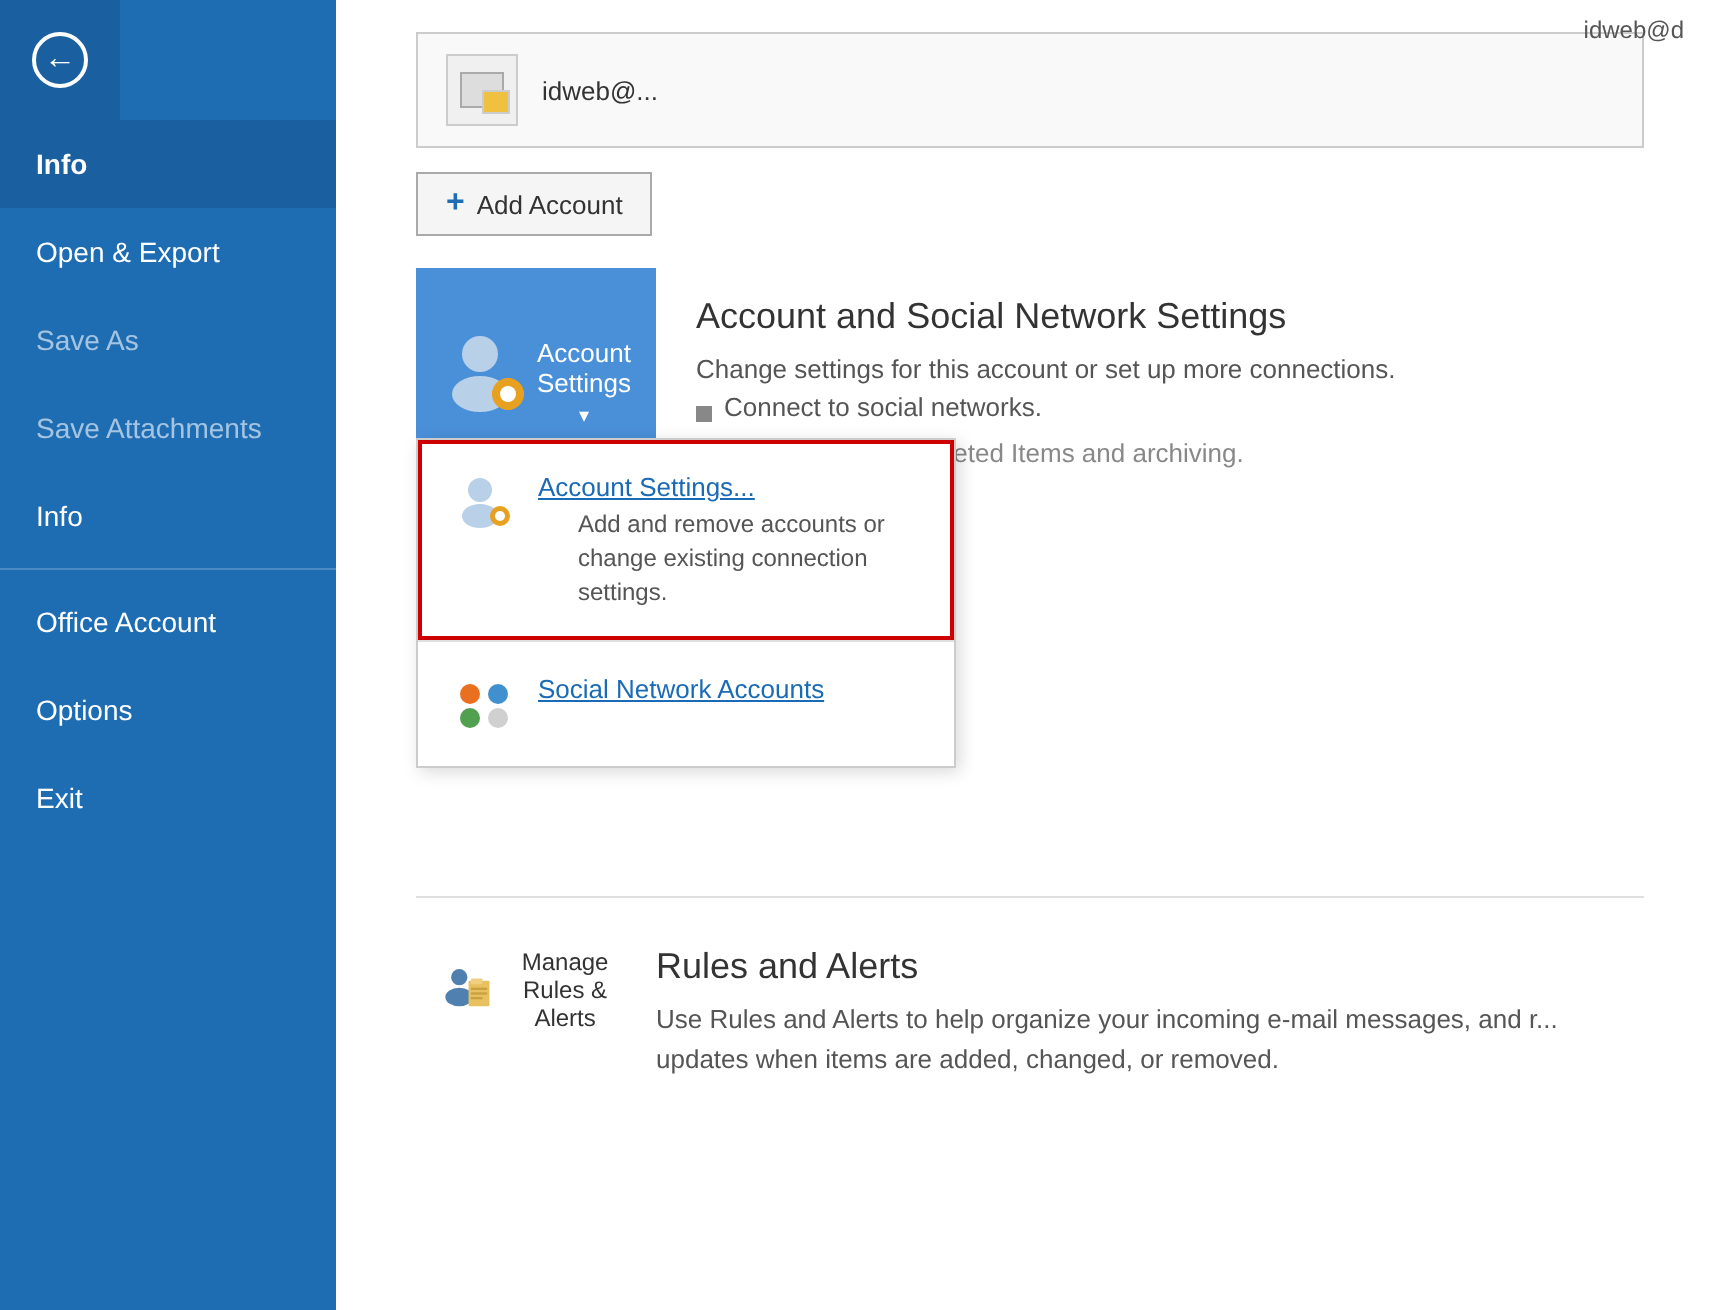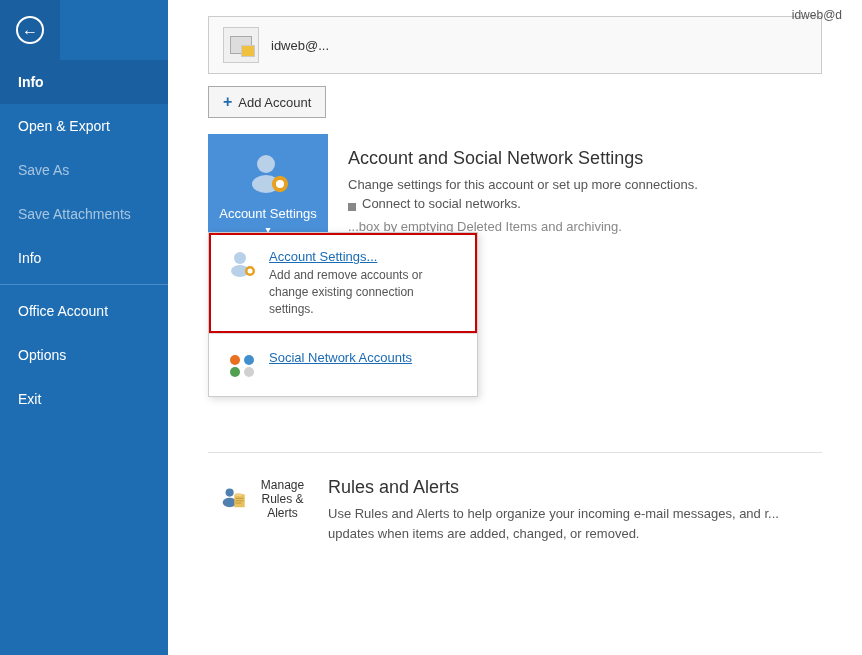--- a/index.html
+++ b/index.html
@@ -133,21 +133,20 @@
     
     .settings-section {
       display: flex;
       gap: 0;
       position: relative;
     }
     .settings-icon-block {
       width: 120px;
       background: #4a90d9;
       display: flex;
-      flex-direction: column;
       align-items: center;
       justify-content: center;
       padding: 16px 10px;
       cursor: pointer;
       flex-shrink: 0;
     }
     .settings-icon-img {
       width: 48px;
       height: 48px;
       position: relative;
@@ -185,21 +184,21 @@
     .square-bullet {
       width: 8px;
       height: 8px;
       background: #888;
       display: inline-block;
     }
 
     
     .dropdown-popup {
       position: absolute;
-      top: 98px;
+      top: 85px;
       left: 0;
       width: 270px;
       background: white;
       border: 1px solid #ccc;
       box-shadow: 2px 2px 8px rgba(0,0,0,0.15);
       z-index: 10;
     }
     .dropdown-item {
       padding: 14px 16px;
       display: flex;
@@ -221,20 +220,21 @@
     .dropdown-item-title {
       font-size: 13px;
       color: #1a6bb5;
       text-decoration: underline;
       margin-bottom: 3px;
     }
     .dropdown-item-desc {
       font-size: 12px;
       color: #555;
       line-height: 1.4;
+      margin-left: 20px;
     }
     .dropdown-divider { height: 1px; background: #e0e0e0; }
     .rules-icon-block {
       width: 120px;
       display: flex;
       flex-direction: row;
       align-items: center;
       justify-content: center;
       padding: 8px 10px;
       cursor: pointer;

